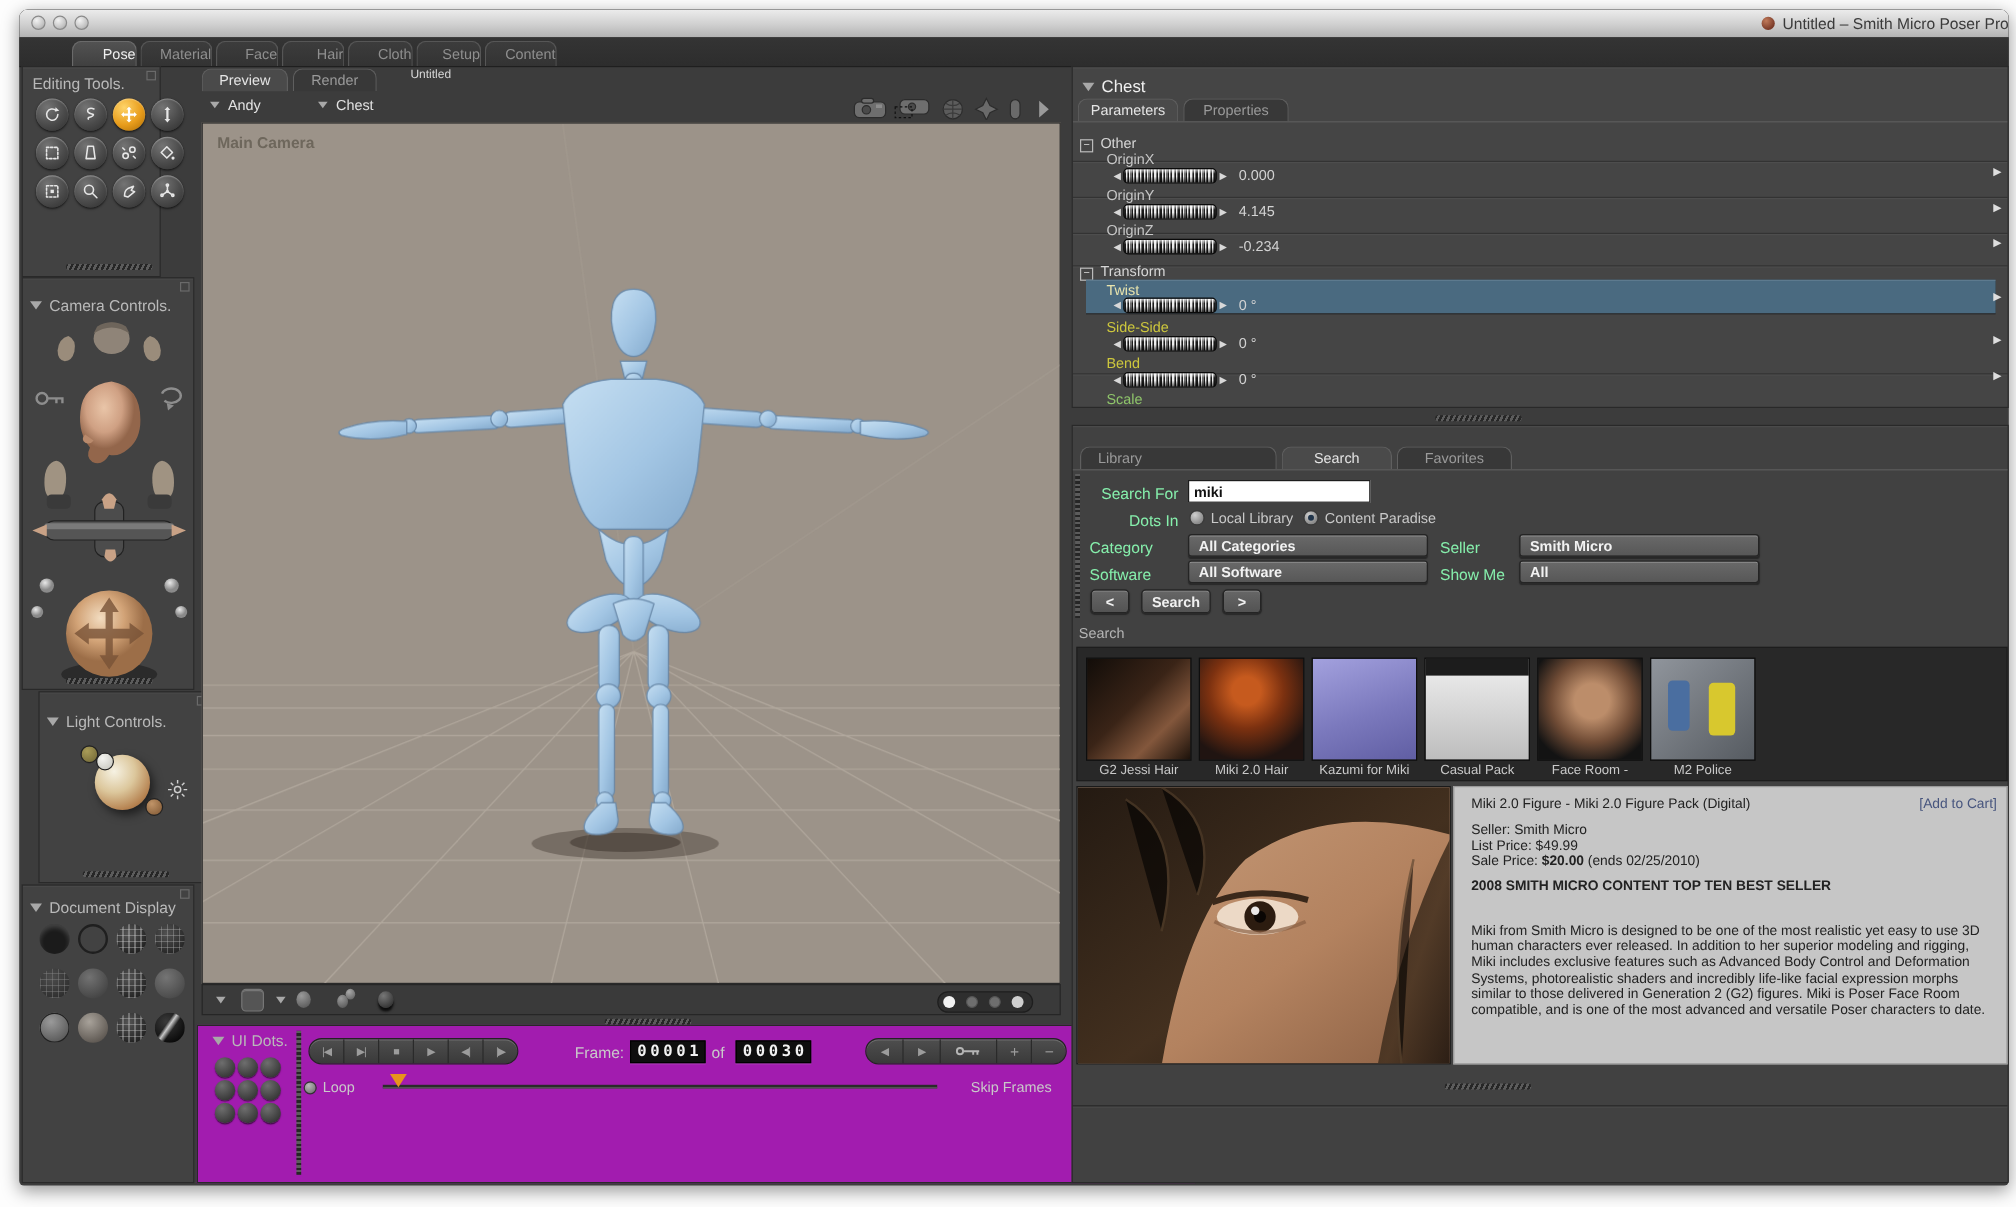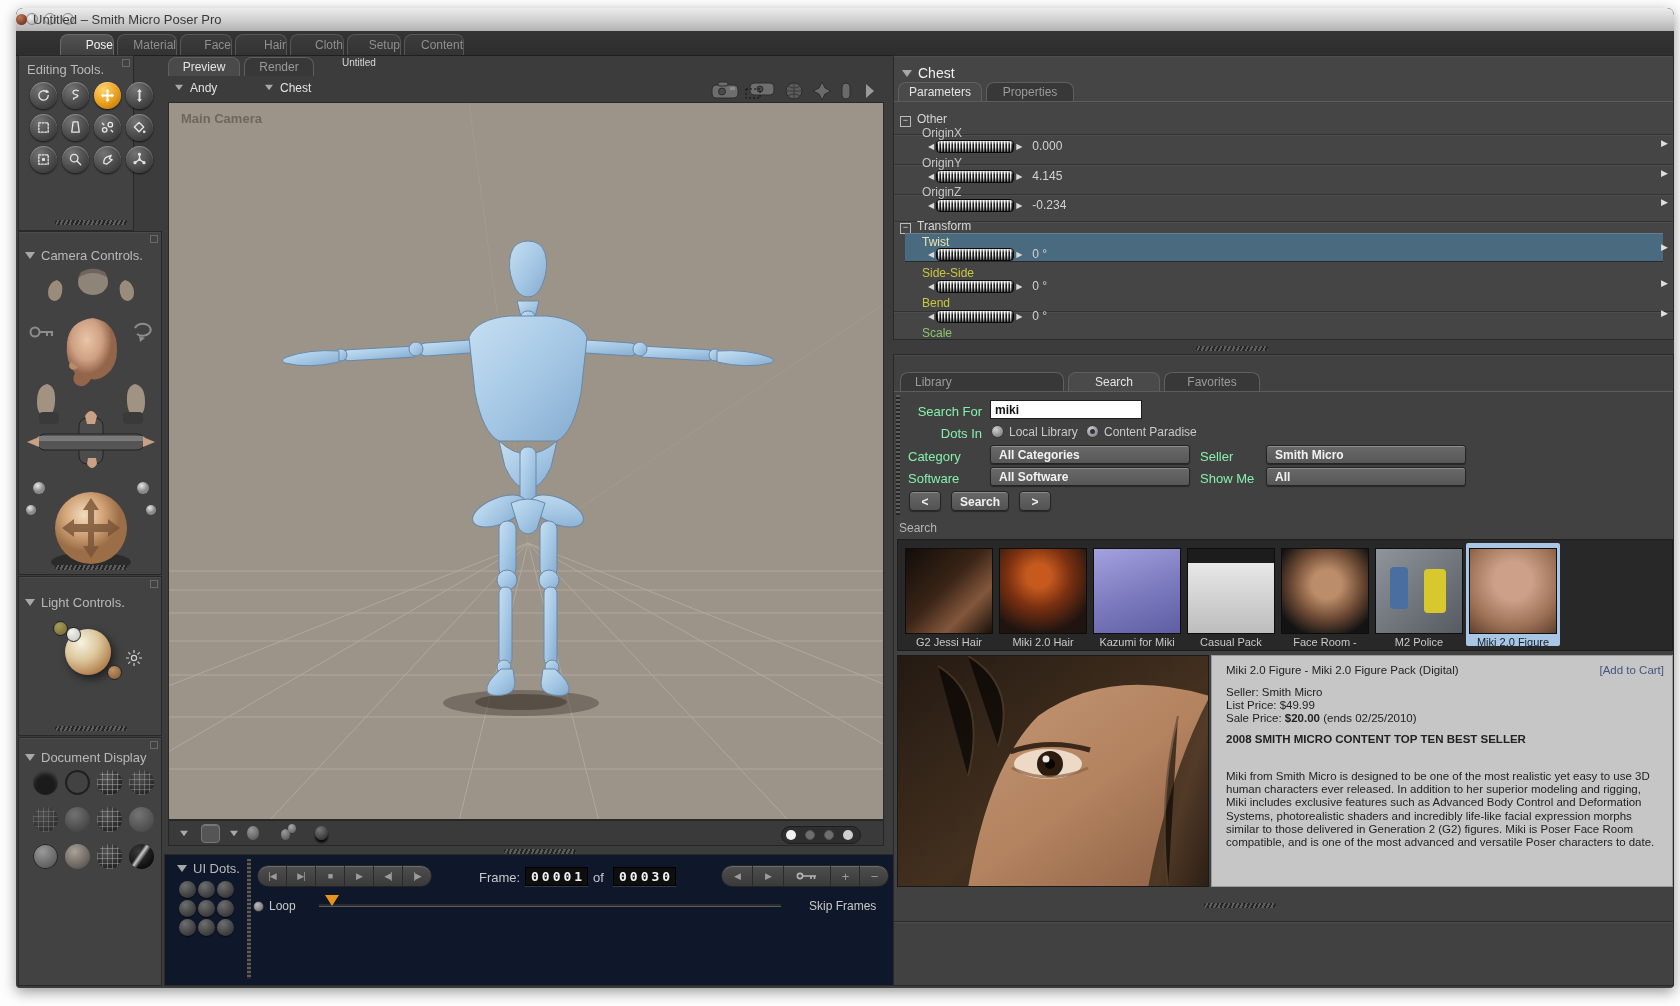--- a/index.html
+++ b/index.html
@@ -1,21 +1,21 @@
 <!DOCTYPE html>
 <html><head>
 <meta charset="utf-8">
 <style>
   html,body{margin:0;padding:0;width:1680px;height:1006px;background:#fdfdfd;font-family:"Liberation Sans",sans-serif;-webkit-font-smoothing:antialiased;}
   .abs{position:absolute;}
   #window{position:absolute;left:16px;top:8px;width:1658px;height:980px;background:#3c3c3c;border-radius:7px 7px 4px 4px;box-shadow:0 4px 14px rgba(0,0,0,.4);overflow:hidden;}
   
   #titlebar{position:absolute;left:0;top:0;right:0;height:23px;background:linear-gradient(#ececec,#cfcfcf 55%,#b2b2b2);border-bottom:1px solid #7a7a7a;border-radius:7px 7px 0 0;}
   .tlight{position:absolute;top:5px;width:12px;height:12px;border-radius:50%;background:radial-gradient(circle at 35% 30%,#f2f2f2,#c2c2c2 65%,#9a9a9a);border:1px solid #8a8a8a;box-sizing:border-box;}
-  #wtitle{position:absolute;left:0;right:0;top:4px;text-align:left;font-size:13px;color:#3a3a3a;}
+  #wtitle{position:absolute;left:0;right:0;top:4px;text-align:right;font-size:13px;color:#3a3a3a;}
   #wicon{display:inline-block;width:11px;height:11px;border-radius:50%;background:radial-gradient(circle at 35% 30%,#c07a5a,#7a3a28 70%);vertical-align:-1px;margin-right:6px;}
   
   #maintabs{position:absolute;left:0;top:23px;right:0;height:24px;background:linear-gradient(#343434,#2d2d2d);border-bottom:1px solid #1f1f1f;}
   .mtab{position:absolute;top:3px;height:21px;line-height:21px;text-align:right;font-size:12px;border:1px solid #565656;border-bottom:none;border-radius:8px 8px 0 0;background:linear-gradient(#3c3c3c,#333);color:#8f8f8f;box-sizing:border-box;}
   .mtab.active{background:linear-gradient(#525252,#404040);color:#f0f0f0;border-color:#6a6a6a;}
   
   .panel{position:absolute;background:#424242;border:1px solid #292929;box-shadow:inset 0 1px 0 rgba(255,255,255,.05);box-sizing:border-box;}
   .ptitle{font-size:13px;color:#b9b9b9;}
   .tri{display:inline-block;width:0;height:0;border-left:5px solid transparent;border-right:5px solid transparent;border-top:7px solid #a8a8a8;margin-right:6px;vertical-align:1px;}
   .cornerbox{position:absolute;right:3px;top:3px;width:6px;height:6px;border:1px solid #6a6a6a;}
@@ -243,21 +243,21 @@
 
       <g>
         <ellipse cx="72" cy="296" rx="40" ry="10" fill="rgba(0,0,0,.35)"></ellipse>
         <circle cx="72" cy="262" r="36" fill="url(#ball)"></circle>
         <polygon points="72,232 80,244 75,244 75,258 89,258 89,253 101,262 89,271 89,266 75,266 75,280 80,280 72,292 64,280 69,280 69,266 55,266 55,271 43,262 55,253 55,258 69,258 69,244 64,244" fill="rgba(120,82,55,.8)"></polygon>
       </g>
     </svg>
     <div class="grip" style="left:36px;bottom:4px"></div>
   </div>
 
-  <div class="panel" style="left:2px;top:568px;width:144px;height:160px">
+  <div class="panel" style="left:16px;top:568px;width:144px;height:160px">
     <div class="cornerbox"></div>
     <div class="abs" style="left:6px;top:16px"><span class="tri"></span><span class="ptitle">Light Controls.</span></div>
     <div class="abs" style="left:46px;top:52px;width:46px;height:46px;border-radius:50%;background:radial-gradient(circle at 35% 30%,#f6f2e3,#dcc79c 40%,#b5814f 75%,#7c5130);box-shadow:3px 4px 8px rgba(0,0,0,.55)"></div>
     <div class="abs" style="left:34px;top:44px;width:13px;height:13px;border-radius:50%;background:radial-gradient(circle at 35% 30%,#a99c58,#6e6434);border:1px solid #222"></div>
     <div class="abs" style="left:47px;top:50px;width:13px;height:13px;border-radius:50%;background:radial-gradient(circle at 35% 30%,#f4f4f0,#c2c2ba);border:1px solid #222"></div>
     <div class="abs" style="left:88px;top:88px;width:13px;height:13px;border-radius:50%;background:radial-gradient(circle at 35% 30%,#c09468,#7e5632);border:1px solid #222"></div>
     <svg class="abs" style="left:106px;top:72px" width="18" height="18" viewBox="0 0 18 18">
         <g stroke="#cfcfcf" stroke-width="1.2" fill="none">
           <circle cx="9" cy="9" r="2.6"></circle>
           <path d="M9 1v3M9 14v3M1 9h3M14 9h3M3.3 3.3l2.1 2.1M12.6 12.6l2.1 2.1M14.7 3.3l-2.1 2.1M5.4 12.6l-2.1 2.1"></path>
@@ -377,21 +377,21 @@
     <div class="abs" style="left:146px;top:5px;width:13px;height:14px;border-radius:50%;background:radial-gradient(circle at 35% 28%,#777,#222);box-shadow:0 3px 2px rgba(0,0,0,.8)"></div>
     <div class="abs" style="left:612px;top:5px;width:78px;height:16px;border-radius:9px;background:#2e2e2e;border:1px solid #1e1e1e">
       <div class="abs" style="left:4px;top:3px;width:10px;height:10px;border-radius:50%;background:#f2f2f2"></div>
       <div class="abs" style="left:23px;top:3px;width:10px;height:10px;border-radius:50%;background:#6e6e6e;border:1px solid #555;box-sizing:border-box"></div>
       <div class="abs" style="left:42px;top:3px;width:10px;height:10px;border-radius:50%;background:#6e6e6e;border:1px solid #555;box-sizing:border-box"></div>
       <div class="abs" style="left:61px;top:3px;width:10px;height:10px;border-radius:50%;background:#cfcfcf"></div>
     </div>
   </div>
   <div class="grip" style="left:488px;top:841px"></div>
 
-  <div class="abs" style="left:148px;top:846px;width:832px;height:132px;background:#0f172a;border:1px solid #292929;box-sizing:border-box">
+  <div class="abs" style="left:148px;top:846px;width:832px;height:132px;background:#a21caf;border:1px solid #292929;box-sizing:border-box">
     <div class="abs" style="left:12px;top:4px"><span class="tri"></span><span class="ptitle">UI Dots.</span></div>
 
     <div class="uidot" style="left:14px;top:26px"></div>
       <div class="uidot" style="left:33px;top:26px"></div>
       <div class="uidot" style="left:52px;top:26px"></div>
     <div class="uidot" style="left:14px;top:45px"></div>
       <div class="uidot" style="left:33px;top:45px"></div>
       <div class="uidot" style="left:52px;top:45px"></div>
     <div class="uidot" style="left:14px;top:64px"></div>
       <div class="uidot" style="left:33px;top:64px"></div>
@@ -558,24 +558,20 @@
           <div class="img t4"></div>
           <div class="tlabel">Casual Pack</div>
         </div>
       <div class="thumb" style="left:380px;top:3px">
           <div class="img t5"></div>
           <div class="tlabel">Face Room -</div>
         </div>
       <div class="thumb" style="left:474px;top:3px">
           <div class="img t6"></div>
           <div class="tlabel">M2 Police</div>
-        </div>
-      <div class="thumb sel" style="left:568px;top:3px">
-          <div class="img t7"></div>
-          <div class="tlabel">Miki 2.0 Figure</div>
         </div>
     </div>
 
     <div id="detailimg" style="left:3px;top:300px;width:312px;height:232px">
       <svg width="312" height="232" viewBox="0 0 312 232">
         <defs>
           <linearGradient id="face" x1="0" y1="0" x2="1" y2="1">
               <stop offset="0%" stop-color="#caa07e"></stop>
               <stop offset="60%" stop-color="#b3825f"></stop>
               <stop offset="100%" stop-color="#8a5f43"></stop>

